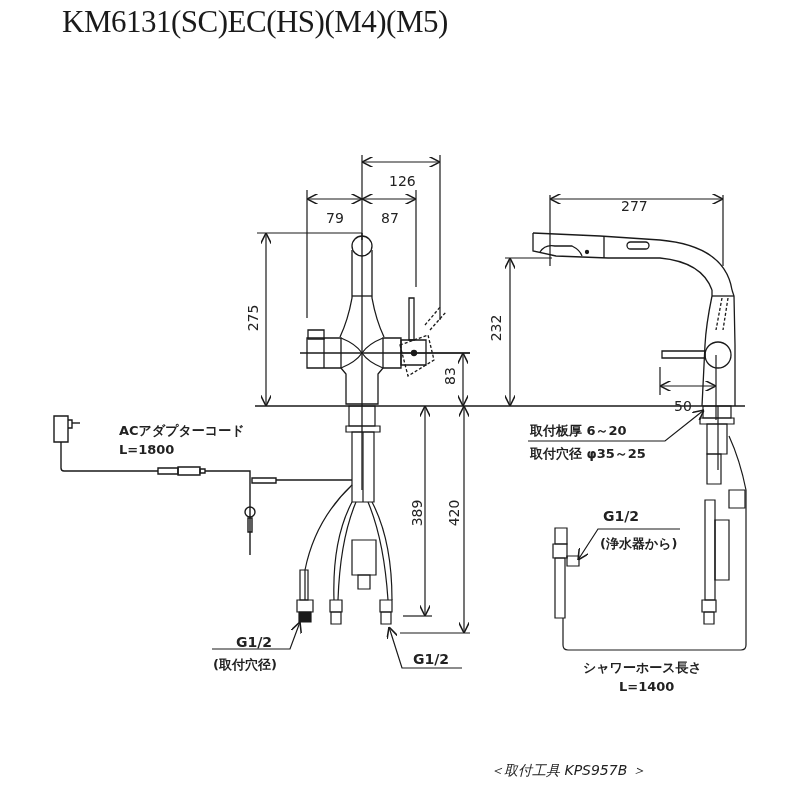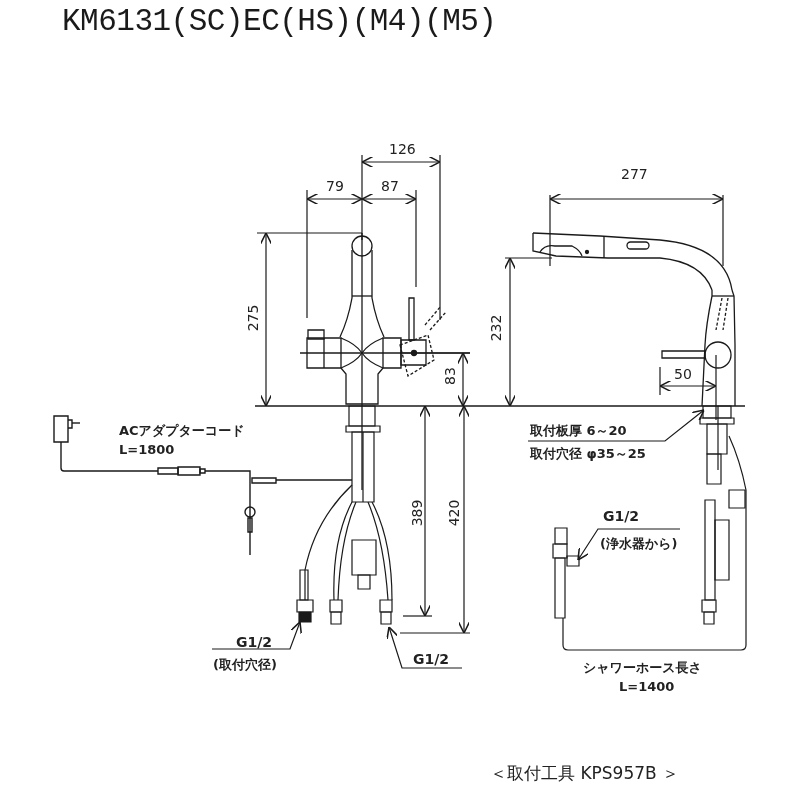--- a/index.html
+++ b/index.html
@@ -1,23 +1,23 @@
 <!DOCTYPE html>
 <html><head>
 <meta charset="utf-8">
 <style>
   html, body { margin: 0; padding: 0; background: #ffffff; }
   body { width: 800px; height: 800px; position: relative; overflow: hidden;
          font-family: "DejaVu Sans", "Liberation Sans", sans-serif; color: #222; }
   .title { position: absolute; left: 62px; top: 4px; font-size: 31px; letter-spacing: -0.5px;
-           font-family: Liberation Mono, monospace; color: #1a1a1a; white-space: nowrap; }
+           font-family: Liberation Serif, serif; color: #1a1a1a; white-space: nowrap; }
   .lbl { position: absolute; font-size: 13px; color: #222; white-space: nowrap; line-height: 1.2; font-weight: bold; }
-  .dim { position: absolute; font-size: 14px; color: #222; white-space: nowrap; }
+  .dim { position: absolute; font-size: 14px; color: #222; white-space: nowrap; margin-top: 32px; }
   .vdim { position: absolute; font-size: 14px; color: #222; white-space: nowrap; transform: rotate(-90deg); transform-origin: center center; }
-  .footer { position: absolute; left: 490px; top: 762px; font-size: 17px; color: #222; white-space: nowrap; }
+  .footer { position: absolute; left: 490px; top: 762px; font-size: 14px; color: #222; white-space: nowrap; font-style: italic; }
   svg { position: absolute; left: 0; top: 0; }
   svg * { vector-effect: non-scaling-stroke; }
 </style>
 </head>
 <body>
 
 <div class="title">KM6131(SC)EC(HS)(M4)(M5)</div>
 
 <svg width="800" height="800" viewBox="0 0 800 800">
   <defs>

